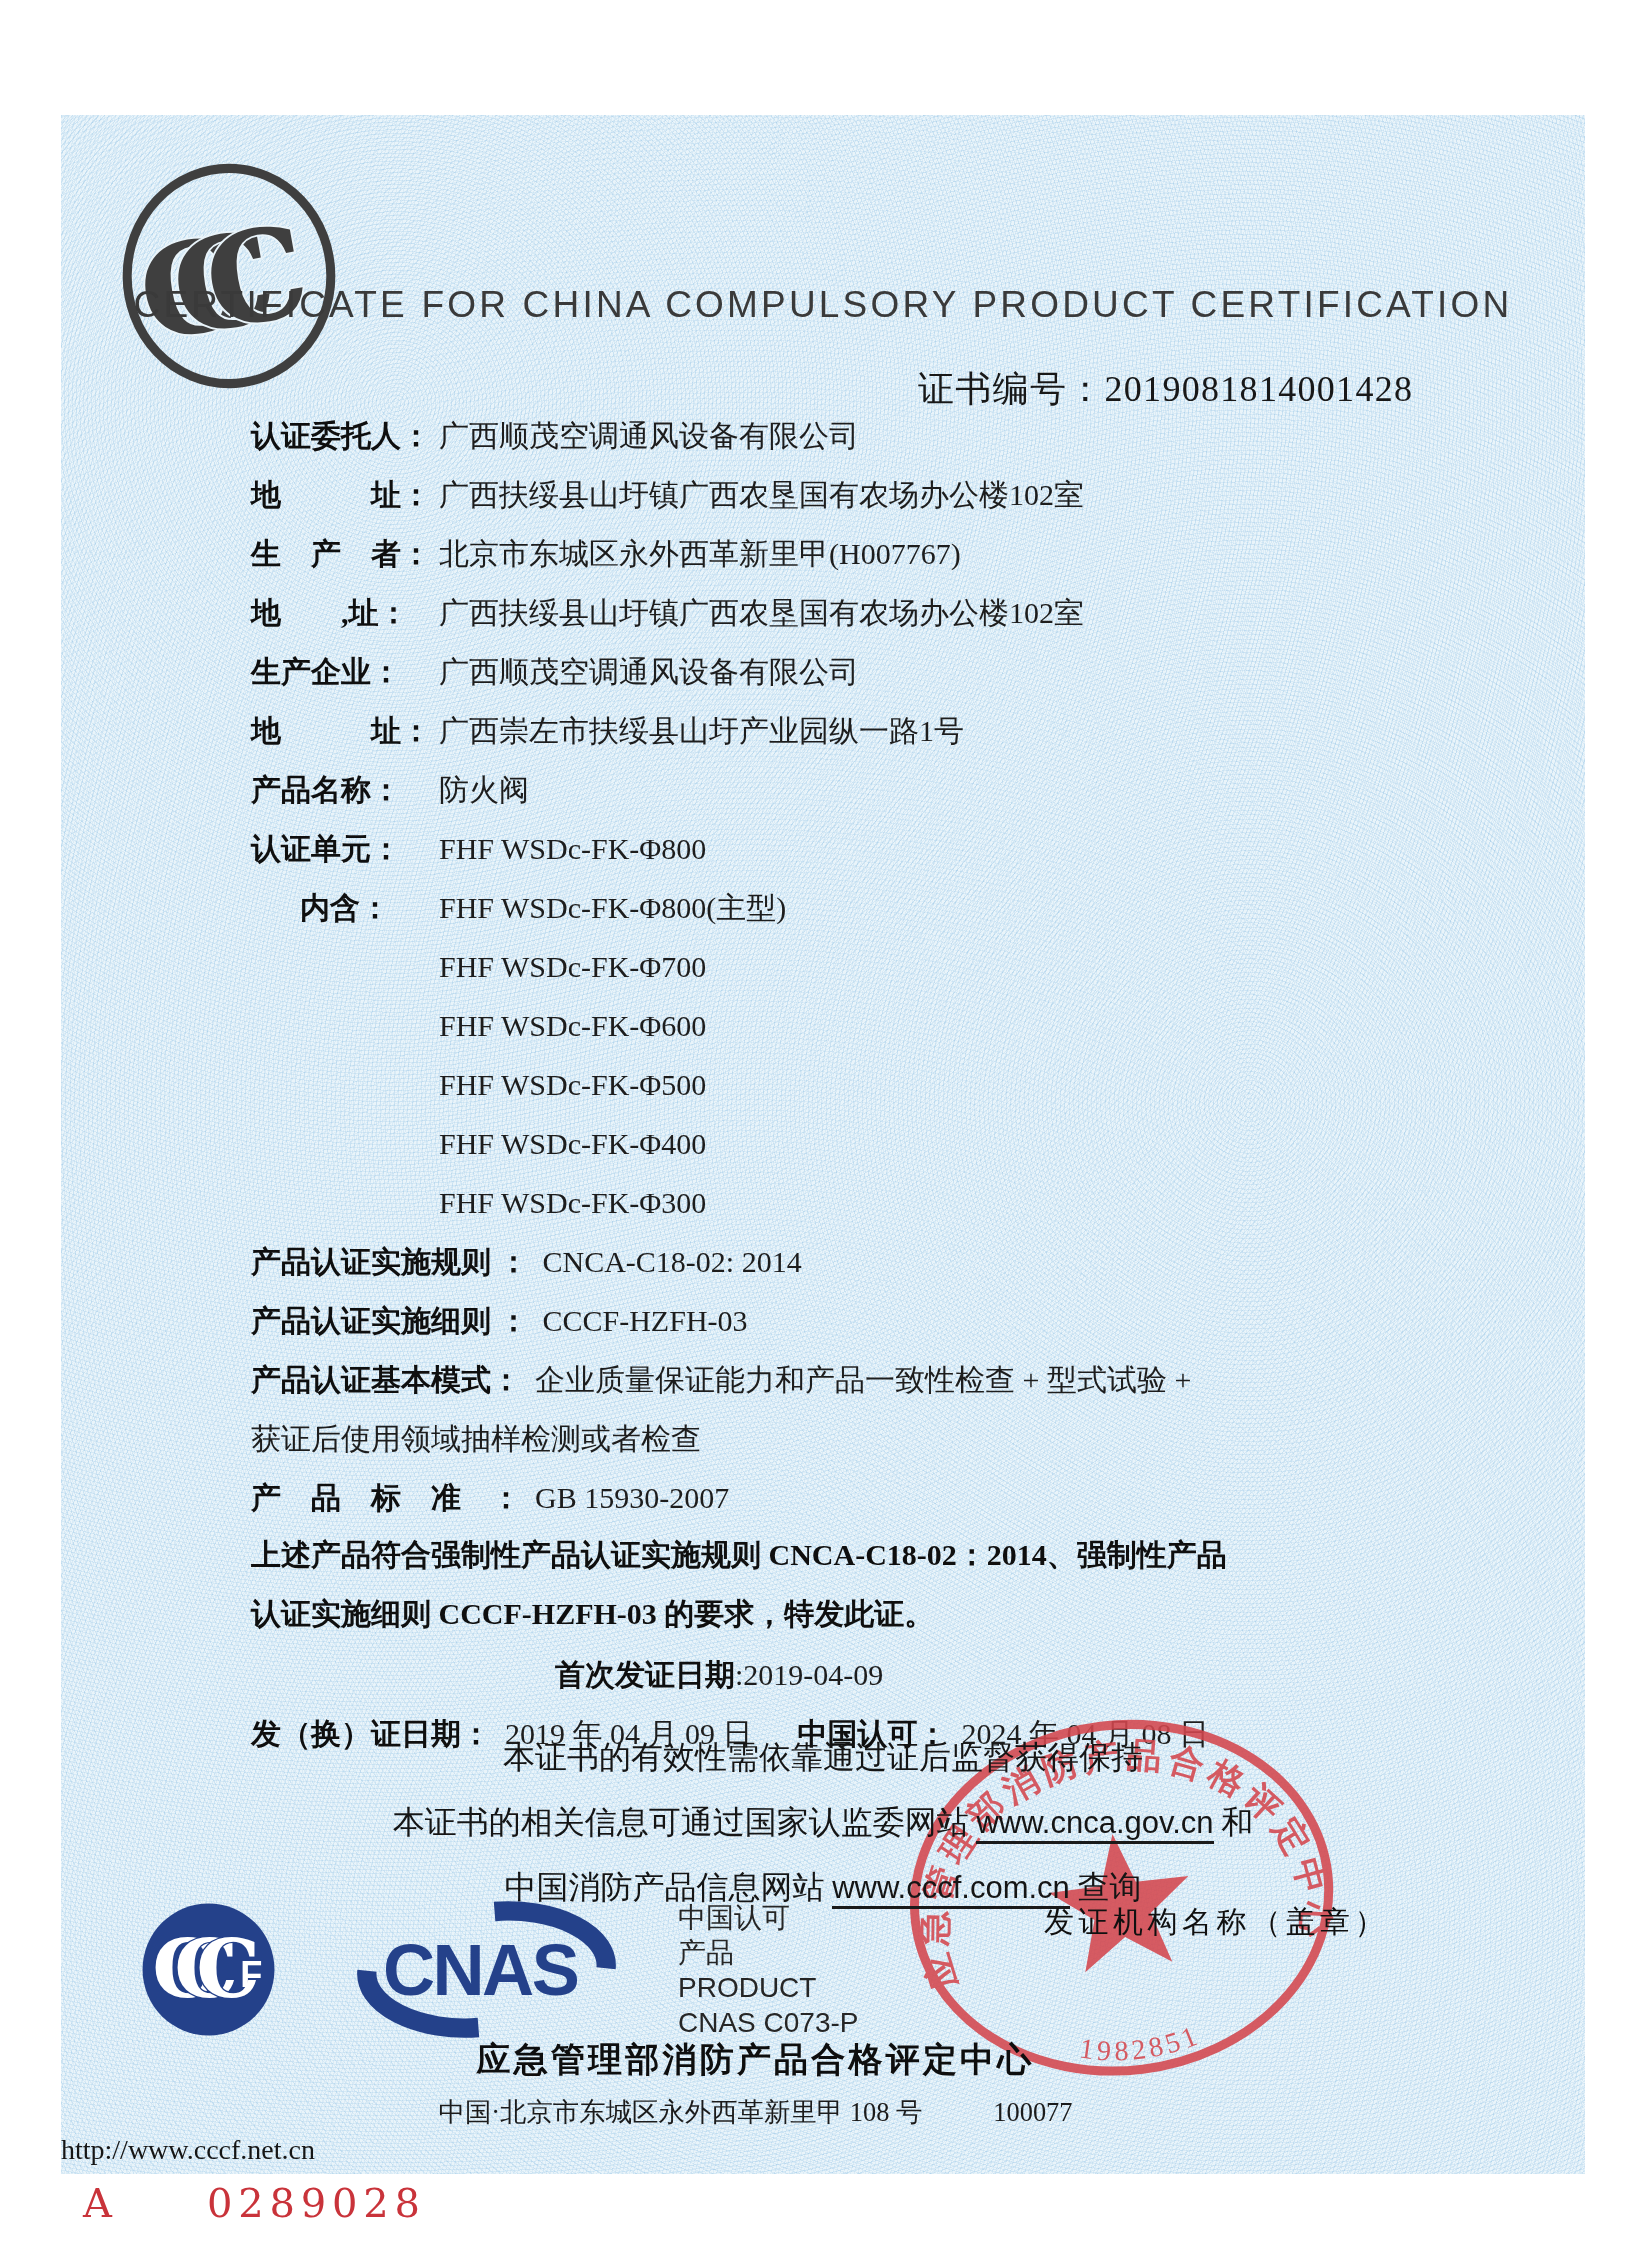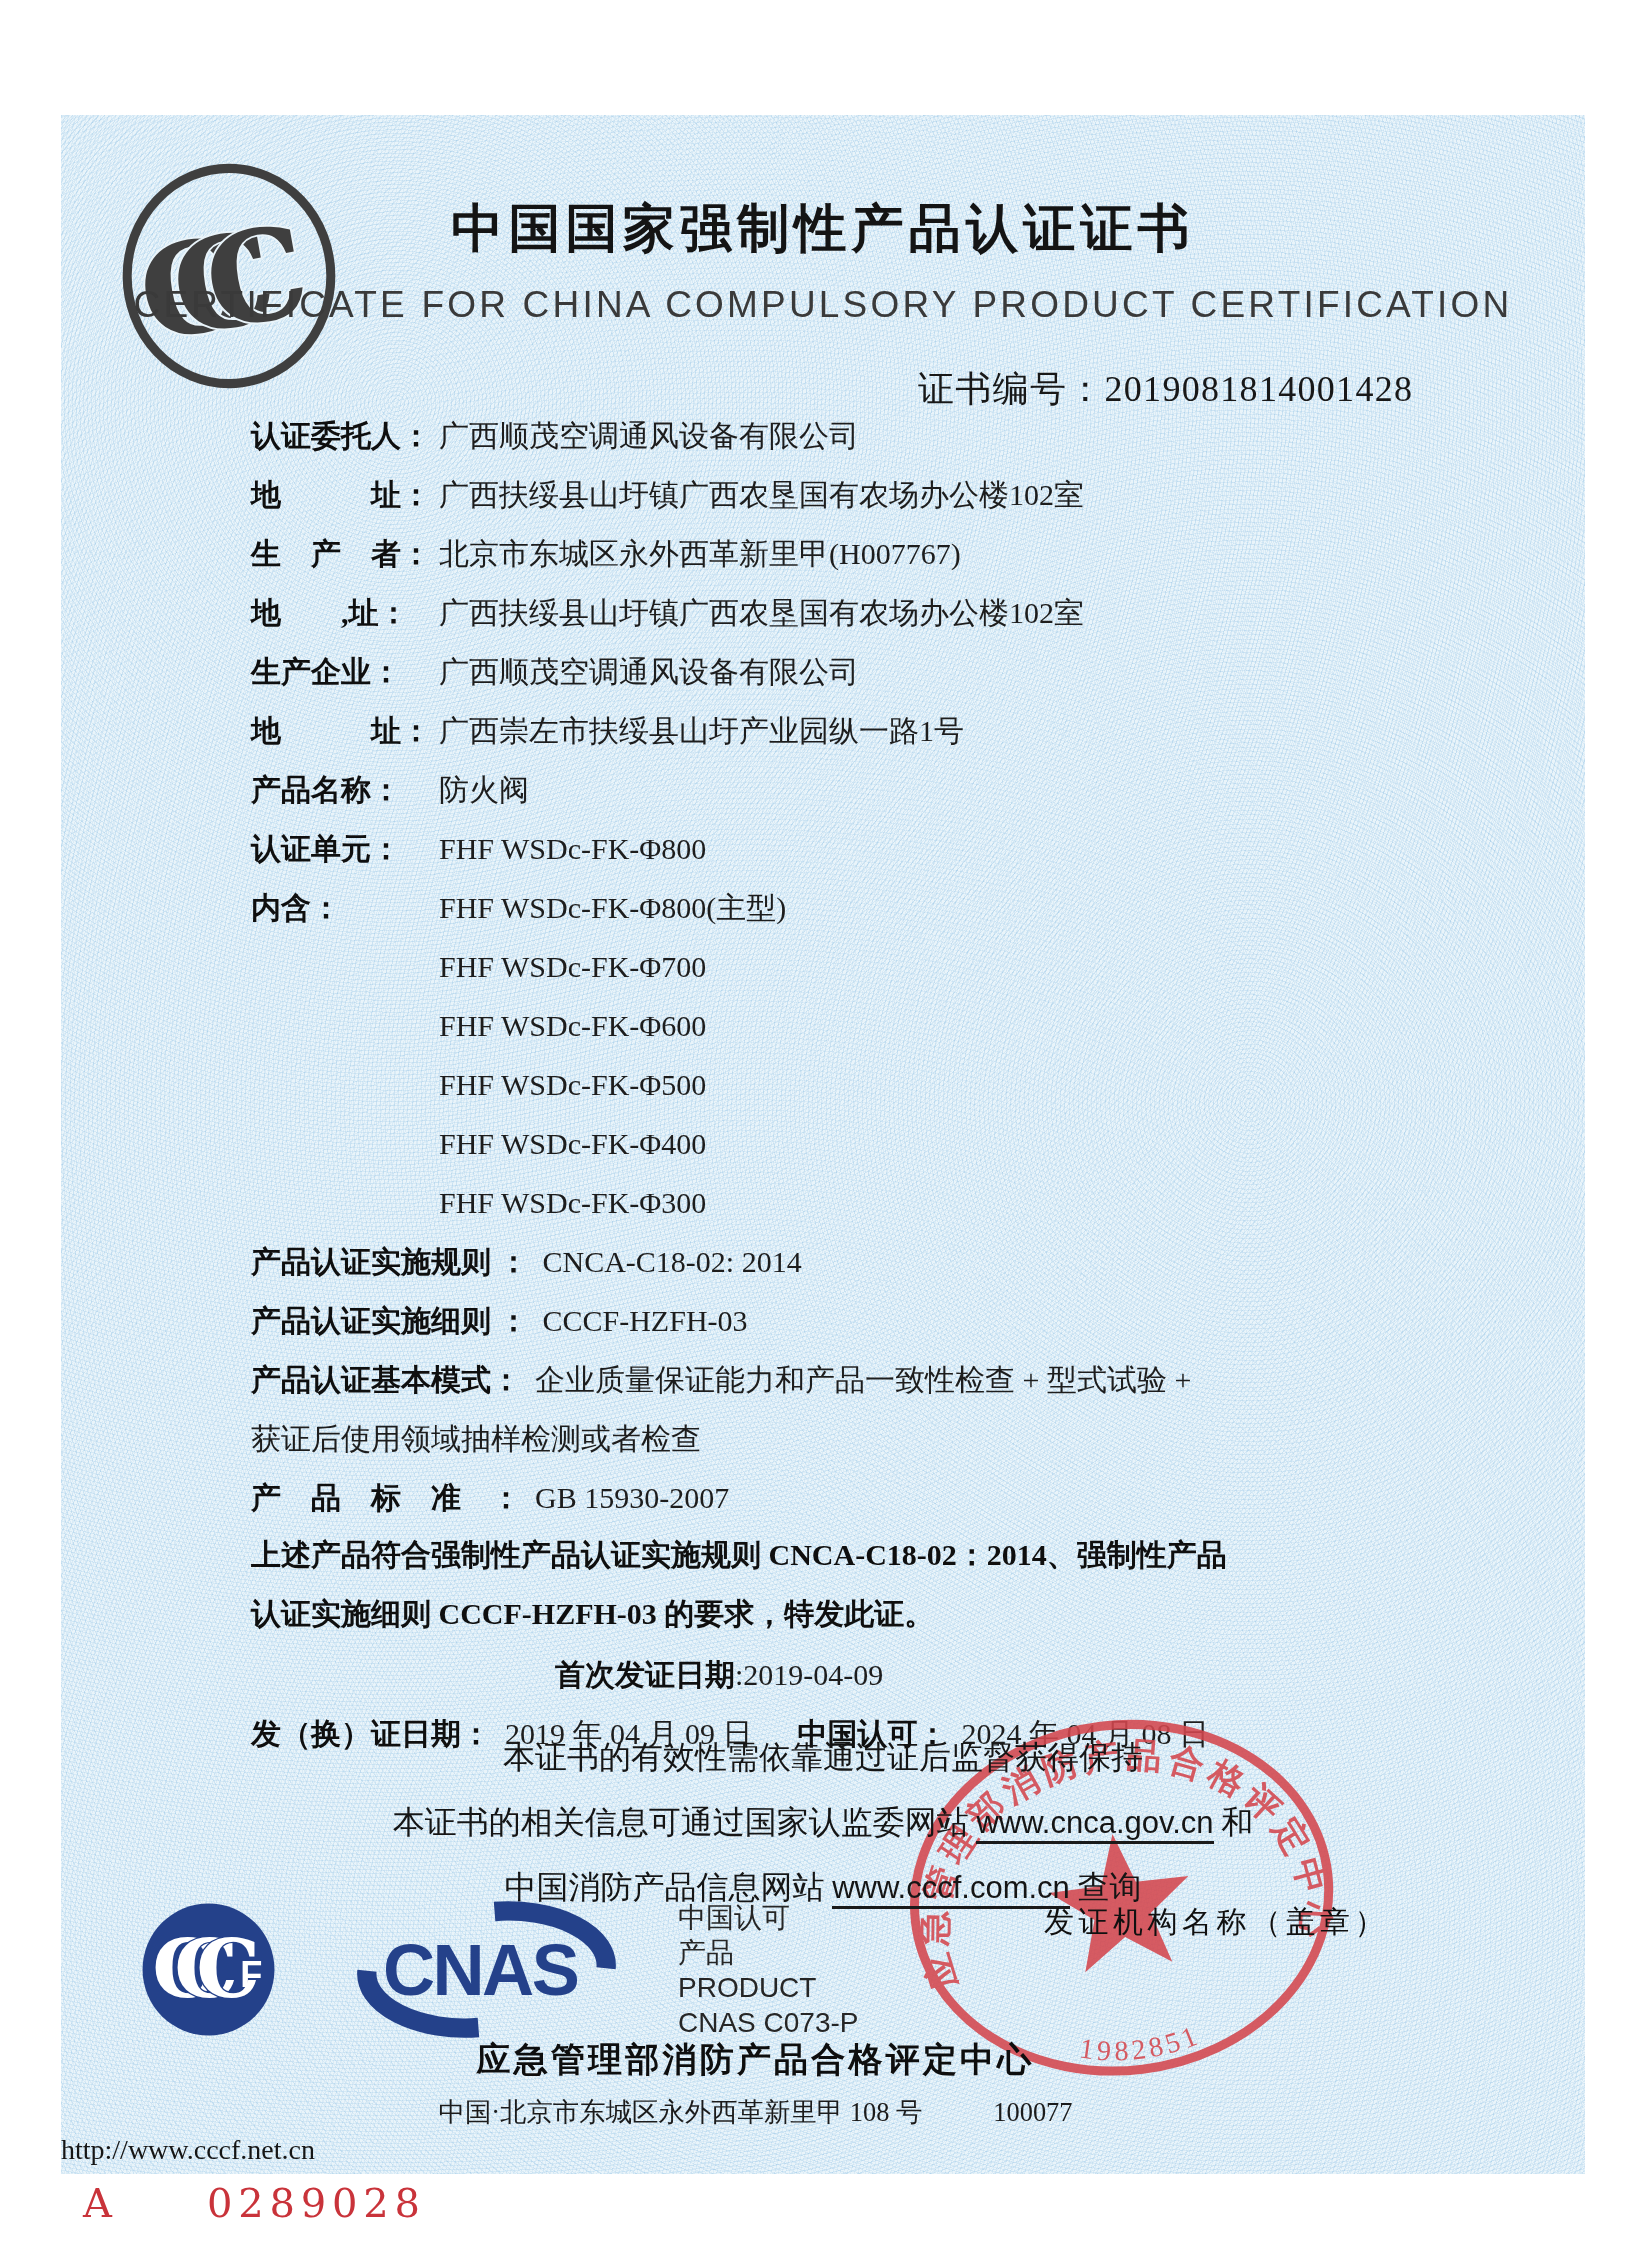--- a/index.html
+++ b/index.html
@@ -18,21 +18,21 @@
   .title-cn{position:absolute;left:0;top:79px;width:100%;text-align:center;
             font-size:52px;font-weight:700;letter-spacing:5.2px;color:#141414;}
   .title-en{position:absolute;left:0;top:169px;width:100%;text-align:center;
             font-family:"Liberation Sans","DejaVu Sans",sans-serif;
             font-size:37px;letter-spacing:3.2px;color:#3a3a3a;white-space:nowrap;}
   .cert-no{position:absolute;left:857px;top:250px;font-size:36px;letter-spacing:1.3px;color:#181818;}
   
   .body{position:absolute;left:190px;top:291px;width:1296px;font-size:30px;}
   .row{display:flex;align-items:baseline;height:59px;line-height:59px;white-space:nowrap;}
   .lbl{flex:none;width:188px;font-weight:700;color:#0f0f0f;}
-  .lbl-r{text-align:left;font-family:Liberation Mono, monospace;}
+  .lbl-r{text-align:center;font-family:Liberation Mono, monospace;}
   .lbl2{flex:none;font-weight:700;color:#0f0f0f;margin-right:14px;}
   .val{font-weight:400;color:#1d1d1d;}
   .para{font-weight:700;line-height:55px;white-space:nowrap;color:#0f0f0f;}
   .first-issue{padding-left:304px;}
   .gap{display:inline-block;width:45px;}
   
   .stmts{position:absolute;left:0;top:1610px;width:100%;text-align:center;z-index:3;}
   .stmt{height:65px;line-height:65px;font-size:32px;color:#151515;white-space:nowrap;}
   .url-u{display:inline-block;border-bottom:3.2px solid #1a1a1a;line-height:37px;margin:0 7.7px;
          font-family:"Liberation Sans","DejaVu Sans",sans-serif;font-size:31px;}
@@ -71,21 +71,20 @@
       <svg viewBox="0 0 350 360" width="226" height="232">
         <ellipse cx="175" cy="180" rx="158" ry="167" fill="none" stroke="#3f3f3f" stroke-width="14"></ellipse>
         <g font-family="'DejaVu Serif',serif" font-weight="bold" fill="#3f3f3f" stroke="#e9f4fa" stroke-width="6" paint-order="stroke" transform="rotate(-10 175 195)">
           <text x="38" y="258" font-size="195">C</text>
           <text x="90" y="258" font-size="195">C</text>
           <text x="142" y="258" font-size="195">C</text>
         </g>
       </svg>
     </div>
 
-    <div class="title-cn">中国国家强制性产品认证证书</div>
     <div class="title-en">CERTIFICATE FOR CHINA COMPULSORY PRODUCT CERTIFICATION</div>
 
     <div class="cert-no">
       <span>证书编号：</span><span>2019081814001428</span>
     </div>
 
     <div class="body">
       <div class="row">
         <span class="lbl">认证委托人：</span>
         <span class="val">广西顺茂空调通风设备有限公司</span>

